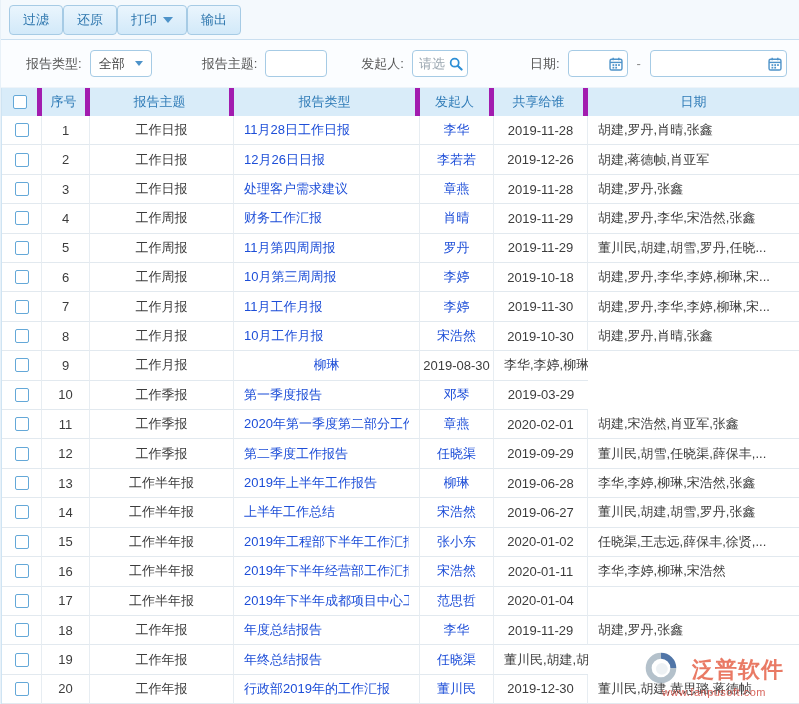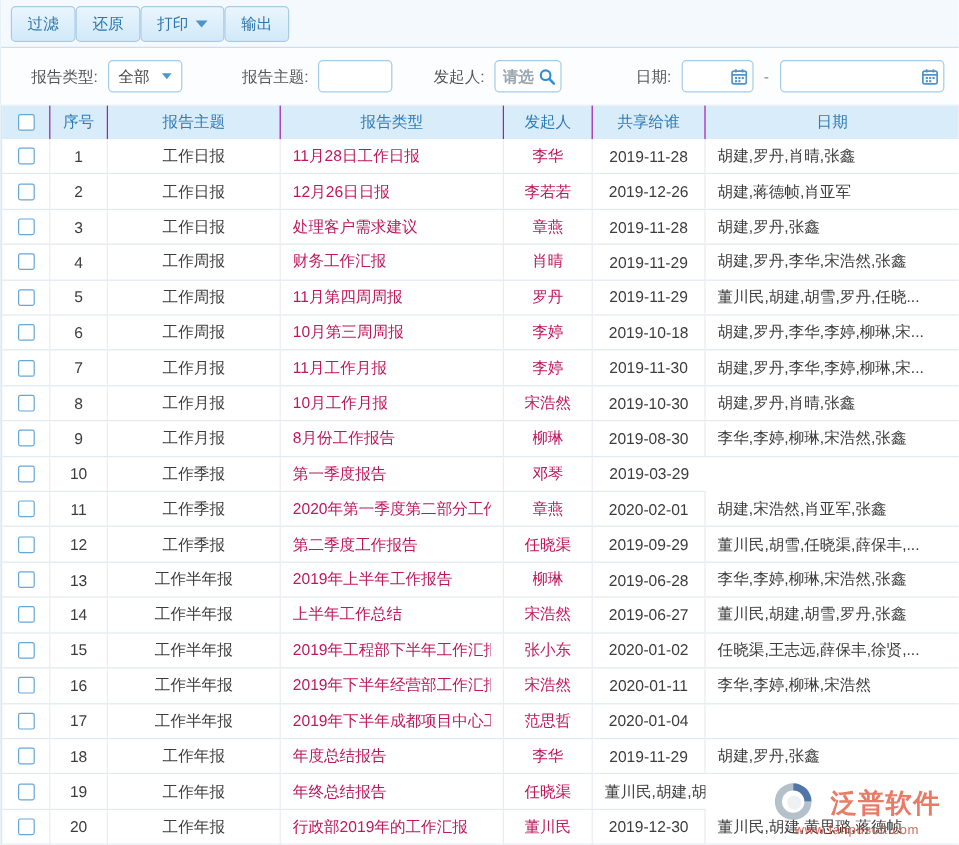--- a/index.html
+++ b/index.html
@@ -65,33 +65,33 @@
   .table { height: 616px; border-left: 1px solid #cfe4f3; }
   .thead, .trow {
     display: grid;
     grid-template-columns: 40px 48px 144px 186px 74px 94px 1fr;
   }
   .thead {
     height: 28px; background: #d9ecf9; color: #2f7bb7;
   }
   .th {
     display: flex; align-items: center; justify-content: center;
-    border-right: 1px solid #a21caf; overflow: hidden; white-space: nowrap;
+    border-right: 5px solid #a21caf; overflow: hidden; white-space: nowrap;
   }
   .th:last-child { border-right: none; }
   .tbody { height: 588px; display: flex; flex-direction: column; background: #fff; }
   .trow { flex: 1; min-height: 0; }
   .td {
     display: flex; align-items: center; justify-content: center;
     border-right: 1px solid #e7edf2; border-bottom: 1px solid #e2e9ef;
     overflow: hidden; white-space: nowrap; color: #3c3c3c;
   }
   .td:last-child { border-right: none; }
   .td.left { justify-content: flex-start; padding: 0 10px; }
-  .link { color: #be185d; text-decoration: none; cursor: pointer; overflow: hidden; white-space: nowrap; }
+  .link { color: #1d4ed8; text-decoration: none; cursor: pointer; overflow: hidden; white-space: nowrap; }
   .checkbox {
     width: 14px; height: 14px; border: 1px solid #64a8d8; border-radius: 2px;
     background: #fff; display: inline-block; cursor: pointer;
   }
 
   
   .watermark {
     position: absolute; right: 6px; bottom: 6px; width: 158px;
     opacity: 0.78; pointer-events: none; text-align: center;
   }
@@ -125,21 +125,21 @@
     <div class="select-box">
       <span>全部</span>
       <span class="caret"></span>
     </div>
 
     <span class="flabel gap-lg">报告主题:</span>
     <input class="tinput" value="" style="">
 
     <span class="flabel gap-lg" style="margin-left:34px">发起人:</span>
     <div class="icon-input" style="width:56px">
-      <input style="padding-right: 18px; font-weight: bold;" placeholder="请选">
+      <input style="padding-right: 18px;" placeholder="请选">
       <span class="icon-right">
         <svg width="14" height="14" viewBox="0 0 16 16">
           <circle cx="6.5" cy="6.5" r="4.6" fill="none" stroke="#2e8fd5" stroke-width="2"></circle>
           <line x1="10.2" y1="10.2" x2="14.4" y2="14.4" stroke="#2e8fd5" stroke-width="2.4" stroke-linecap="round"></line>
         </svg>
       </span>
     </div>
 
     <span class="flabel" style="margin-left:62px">日期:</span>
     <div class="icon-input" style="width:60px">
@@ -309,23 +309,20 @@
           </div>
           <div class="td">2019-10-30</div>
           <div class="td left">胡建,罗丹,肖晴,张鑫</div>
         </div>
         <div class="trow">
           <div class="td">
             <span class="checkbox"></span>
           </div>
           <div class="td">9</div>
           <div class="td">工作月报</div>
-          <div class="td left">
-            <a class="link">8月份工作报告</a>
-          </div>
           <div class="td">
             <a class="link">柳琳</a>
           </div>
           <div class="td">2019-08-30</div>
           <div class="td left">李华,李婷,柳琳,宋浩然,张鑫</div>
         </div>
         <div class="trow">
           <div class="td">
             <span class="checkbox"></span>
           </div>

